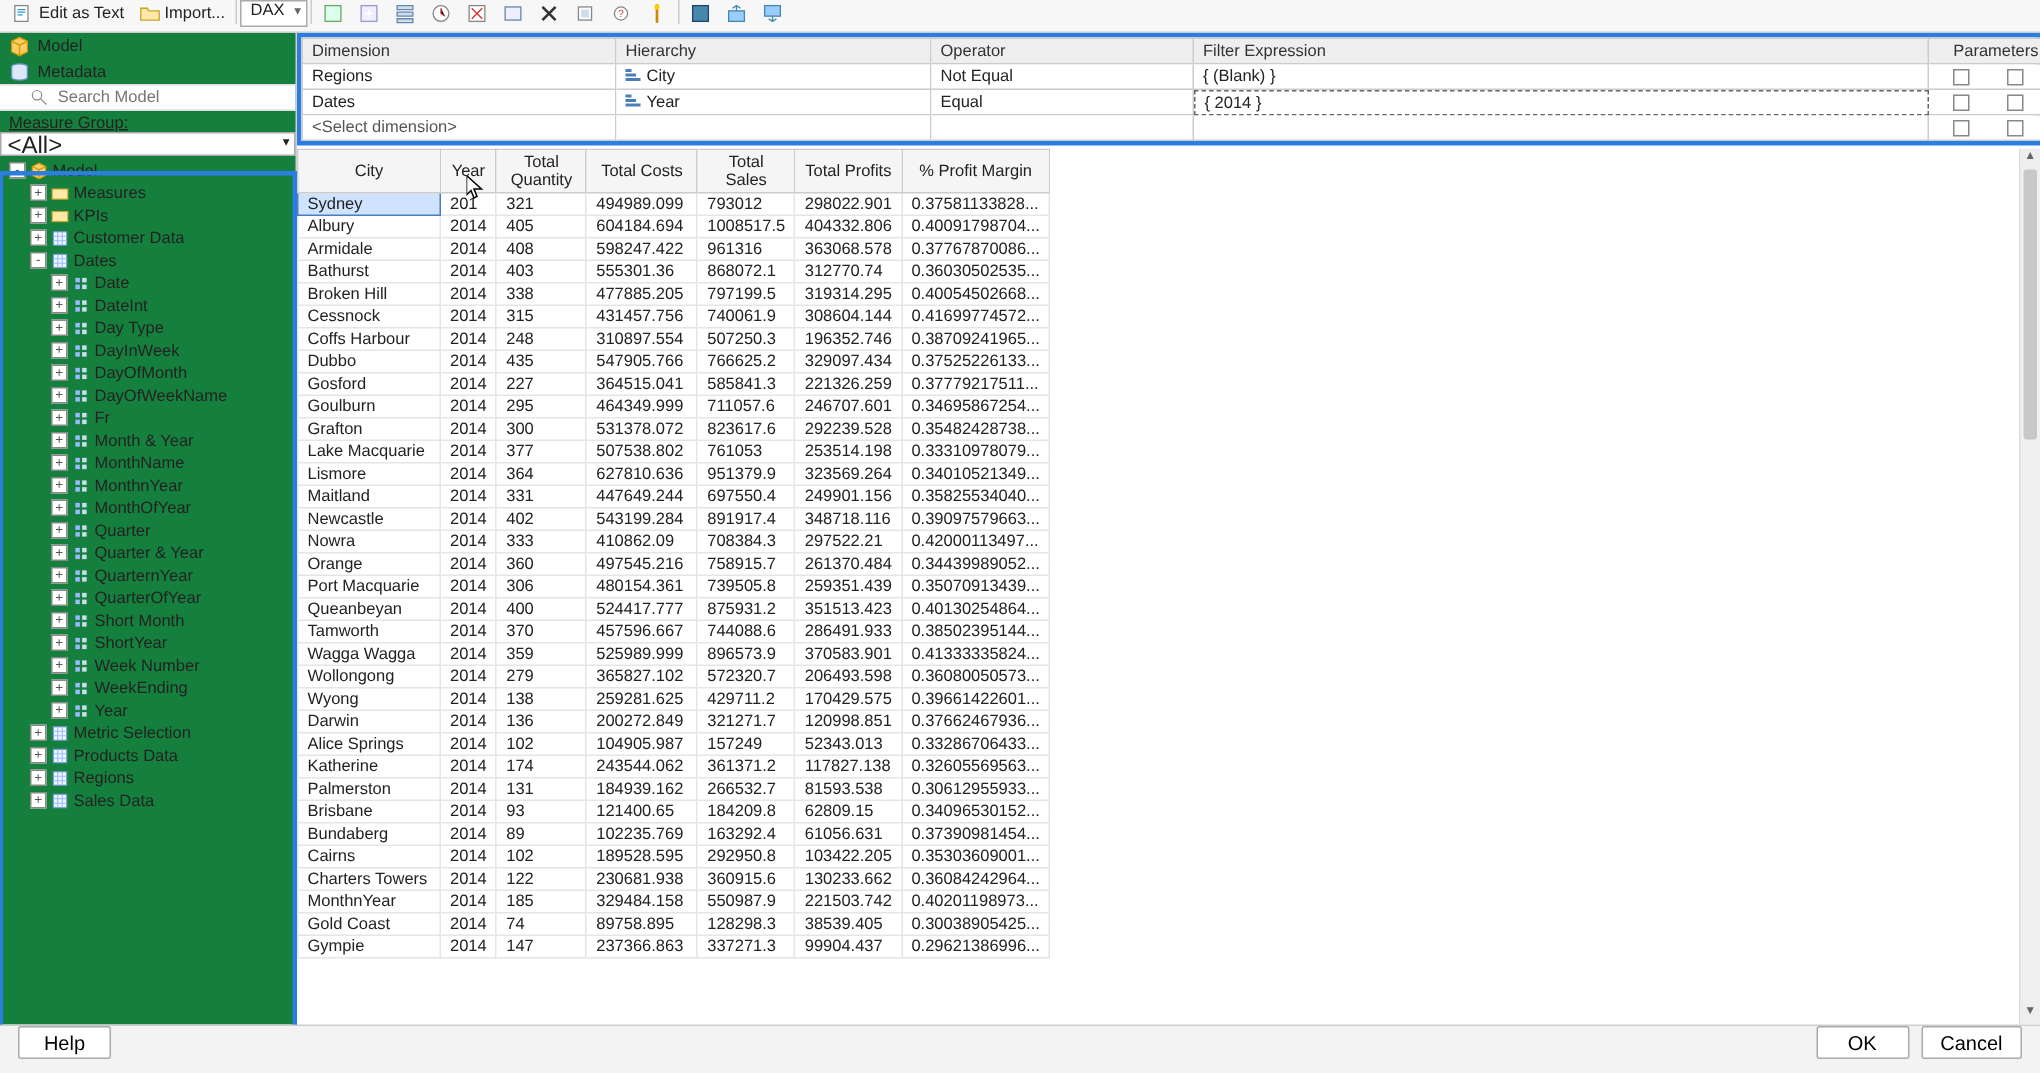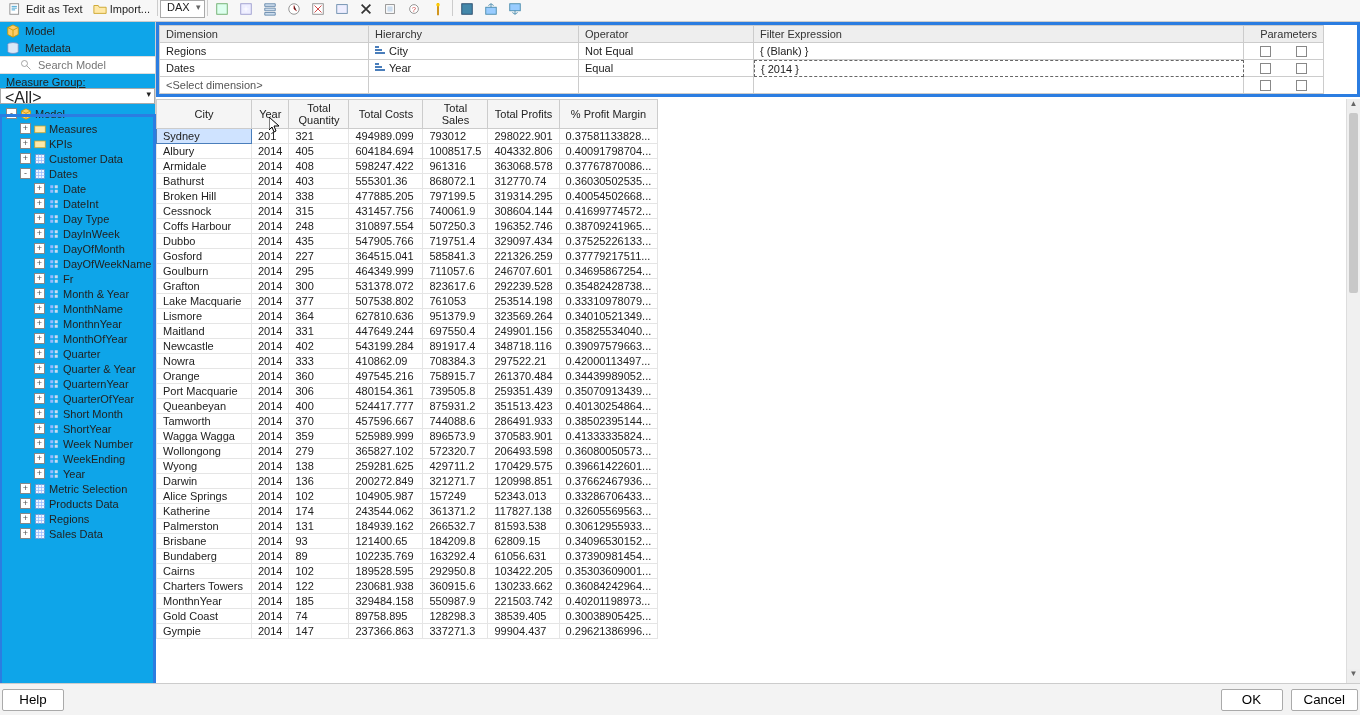--- a/index.html
+++ b/index.html
@@ -7,21 +7,21 @@
   body { display:flex; flex-direction:column; height:715px; overflow:hidden;}
   
   .toolbar { height:22px; background:#f7f7f7; border-bottom:1px solid #ccc; display:flex; padding:0 4px; gap:0;}
   .tbtn { display:inline-flex; align-items:center; height:18px; padding:0 4px; border:1px solid transparent; cursor:pointer; gap:3px;}
   .tsep { width:1px; height:16px; background:#ccc; margin:0 2px;}
   .dax-dd { border:1px solid #aaa; background:#fff; height:18px; padding:0 14px 0 6px; position:relative;}
   .dax-dd::after{content:"▾"; position:absolute; right:3px; top:1px; font-size:9px; color:#666;}
   .ticon { width:14px; height:14px; display:inline-block;}
   
   .main { flex:1; display:flex; overflow:hidden;}
-  .sidebar { width:156px; background:#0ea5e9; border-right:1px solid #d0d0d0; display:flex; flex-direction:column;}
+  .sidebar { width:198px; background:#15803d; border-right:1px solid #d0d0d0; display:flex; flex-direction:column;}
   .side-row { display:flex; align-items:center; height:17px; padding:0 6px; gap:5px; cursor:pointer;}
   .side-icon { width:14px; height:14px;}
   .side-search { border-top:1px solid #ddd; border-bottom:1px solid #ddd; display:flex; align-items:center; height:18px; padding:0 20px; gap:4px; background:#fff;}
   .side-search input { border:none; outline:none; font-size:11px; width:100%;}
   .mg-label { font-size:11px; text-decoration:underline; padding:2px 6px 0;}
   .mg-dd { margin:0 0 0 0; border:1px solid #aaa; background:#fff; height:16px; position:relative; padding:0 4px; font-size:16px;}
   .mg-dd::after{content:"▾"; position:absolute; right:3px; top:0; font-size:9px;}
   .tree { flex:1; overflow:auto; padding:2px 0;}
   .tnode { display:flex; align-items:center; height:15px; gap:3px; cursor:pointer; white-space:nowrap;}
   .tw { width:11px; height:11px; border:1px solid #888; font-size:9px; line-height:9px; text-align:center; color:#555; background:#fff;}
@@ -43,21 +43,21 @@
   
   .grid-wrap{ flex:1; overflow:auto; margin-top:2px;}
   table.grid{ border-collapse:collapse; font-size:11px; }
   table.grid th{ background:#f5f5f5; border:1px solid #ccc; padding:2px 6px; font-weight:normal; position:sticky; top:0; text-align:center;}
   table.grid td{ border:1px solid #e5e5e5; padding:1px 6px; height:15px; white-space:nowrap;}
   .col-city{width:95px;} .col-year{width:34px; text-align:left;}
   .col-qty{width:60px;} .col-costs{width:74px;} .col-sales{width:58px;} .col-profits{width:68px;}
   .col-margin{width:96px;}
   tr.selrow td:first-child{ background:#cfe3ff; border:1px solid #4a7ebb;}
   
-  .footer{ height:32px; border-top:1px solid #ccc; background:#f3f3f3; display:flex; align-items:center; padding:0 2px; gap:8px;}
+  .footer{ height:32px; border-top:1px solid #ccc; background:#f3f3f3; display:flex; align-items:flex-start; padding:0 12px; gap:8px;}
   .footer .spacer{flex:1;}
   .btn{ border:1px solid #aaa; background:#fff; height:22px; min-width:62px; padding:0 12px; cursor:pointer; border-radius:2px;}
   
   .hl-sidebar { border:3px solid #2b7de1; position:absolute; pointer-events:none;}
   
   .cursor-arrow{ position:absolute; width:12px; height:18px; z-index:50; pointer-events:none;}
   
   .vscroll{ position:absolute; right:0; top:0; bottom:0; width:14px; background:#f0f0f0; border-left:1px solid #ddd;}
   .vscroll .thumb{ position:absolute; left:2px; right:2px; top:14px; height:180px; background:#c8c8c8; border-radius:2px;}
   .vscroll .arr{ position:absolute; left:0; right:0; height:14px; text-align:center; font-size:8px; color:#666; background:#eee;}
@@ -604,21 +604,21 @@
               <td class="col-costs">310897.554</td>
               <td class="col-sales">507250.3</td>
               <td class="col-profits">196352.746</td>
               <td class="col-margin">0.38709241965...</td>
             </tr>
             <tr>
               <td class="col-city">Dubbo</td>
               <td class="col-year">2014</td>
               <td class="col-qty">435</td>
               <td class="col-costs">547905.766</td>
-              <td class="col-sales">719751.4</td>
+              <td class="col-sales">766625.2</td>
               <td class="col-profits">329097.434</td>
               <td class="col-margin">0.37525226133...</td>
             </tr>
             <tr>
               <td class="col-city">Gosford</td>
               <td class="col-year">2014</td>
               <td class="col-qty">227</td>
               <td class="col-costs">364515.041</td>
               <td class="col-sales">585841.3</td>
               <td class="col-profits">221326.259</td>

